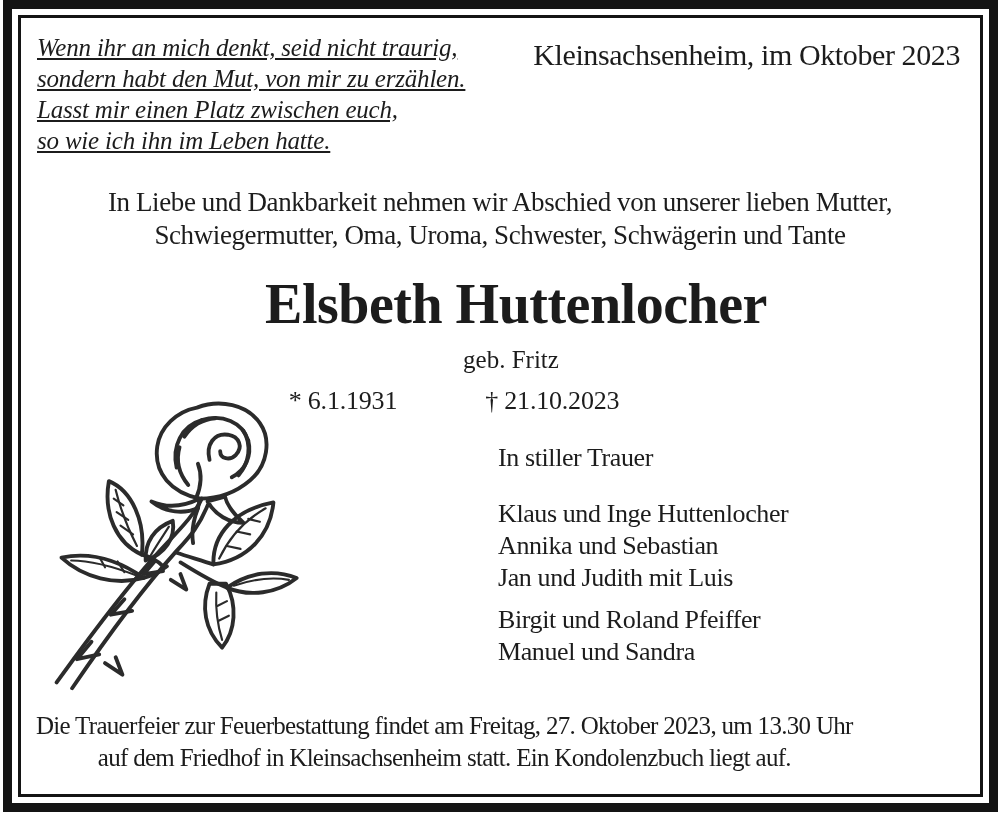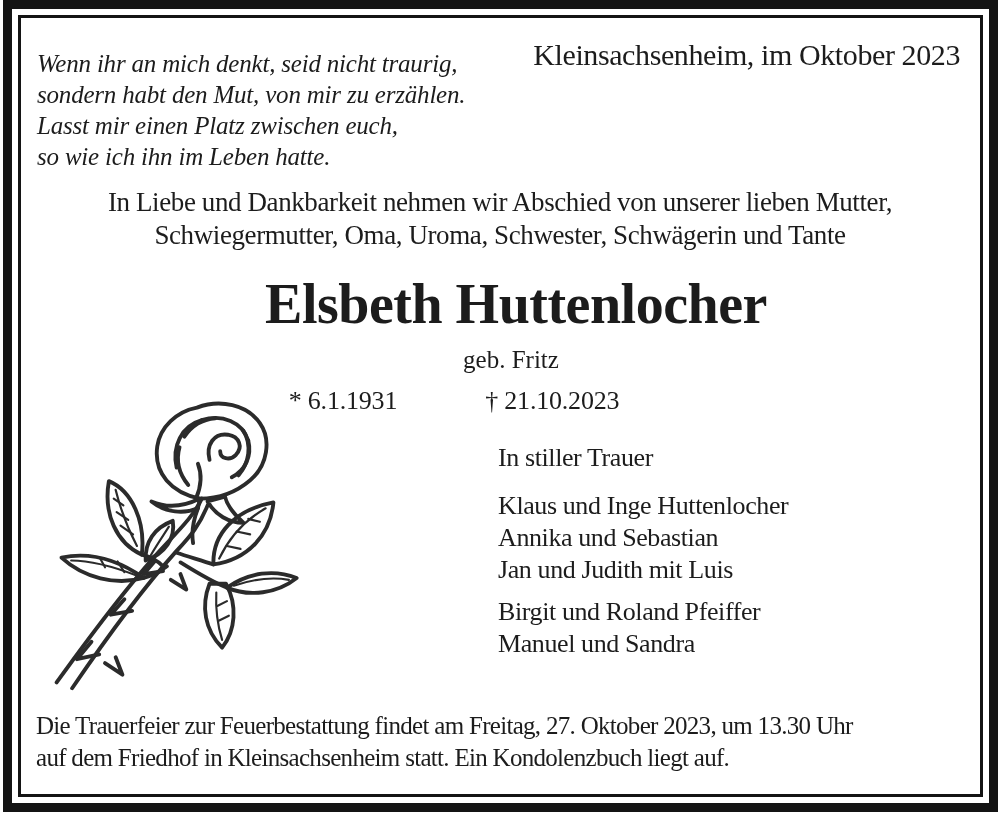--- a/index.html
+++ b/index.html
@@ -21,26 +21,27 @@
     border: 3px solid #141414;
     background: #ffffff;
   }
   .content {
     position: absolute;
     left: 0; top: 0; width: 1000px; height: 814px;
   }
   .content > div, .content > h1 { position: absolute; }
 
   .poem {
-    left: 37px; top: 48px;
+    left: 37px; top: 32px;
     font-style: italic;
     font-size: 25px;
     line-height: 31px;
     letter-spacing: -0.2px;
     white-space: nowrap;
+    text-decoration: underline;
   }
   .place-date {
     top: 38px; right: 40px;
     font-size: 30px;
     letter-spacing: -0.4px;
     white-space: nowrap;
     text-align: right;
   }
   .intro {
     left: 0; top: 186px; width: 1000px;
@@ -76,28 +77,29 @@
     left: 33px; top: 396px;
     width: 295px; height: 300px;
   }
   .mourners {
     left: 498px; top: 442px;
     font-size: 26px;
     line-height: 32px;
     letter-spacing: -0.4px;
     white-space: nowrap;
   }
-  .mourner-heading { margin-bottom: 16px; }
+  .mourner-heading { margin-bottom: 24px; }
   .mourner-group { margin-bottom: 10px; }
   .funeral {
     left: 36px; top: 710px;
     font-size: 25px;
     line-height: 32px;
     letter-spacing: -0.7px;
     white-space: nowrap;
+    text-align: center;
   }
 </style>
 </head>
 <body>
 
 <div class="frame-outer">
   <div class="frame-inner"></div>
 </div>
 
 <div class="content">

